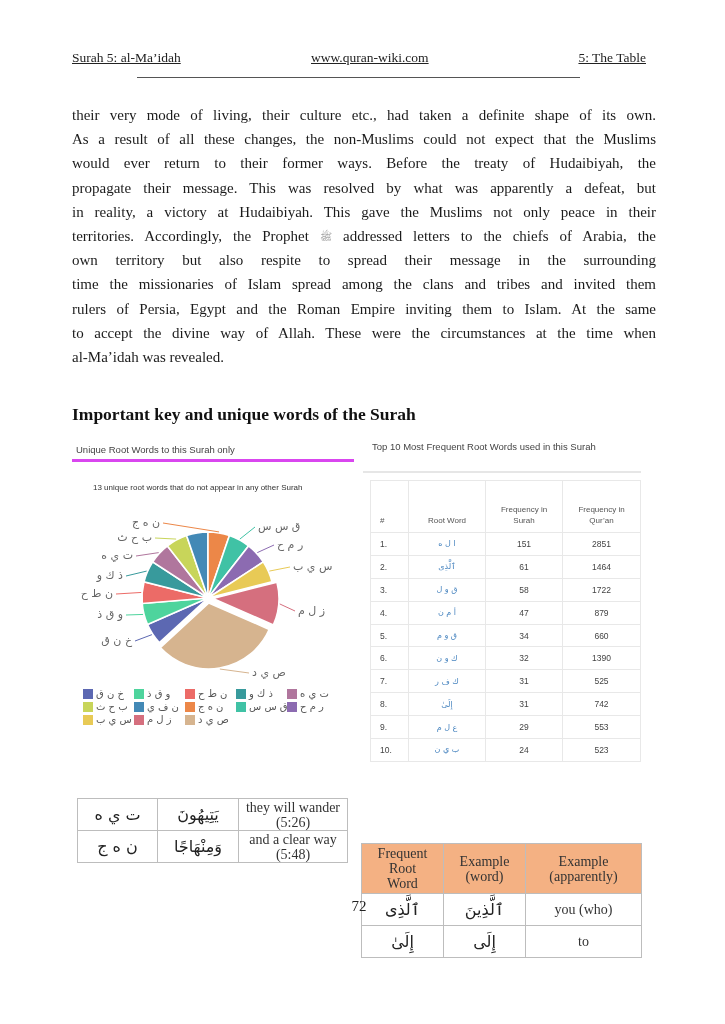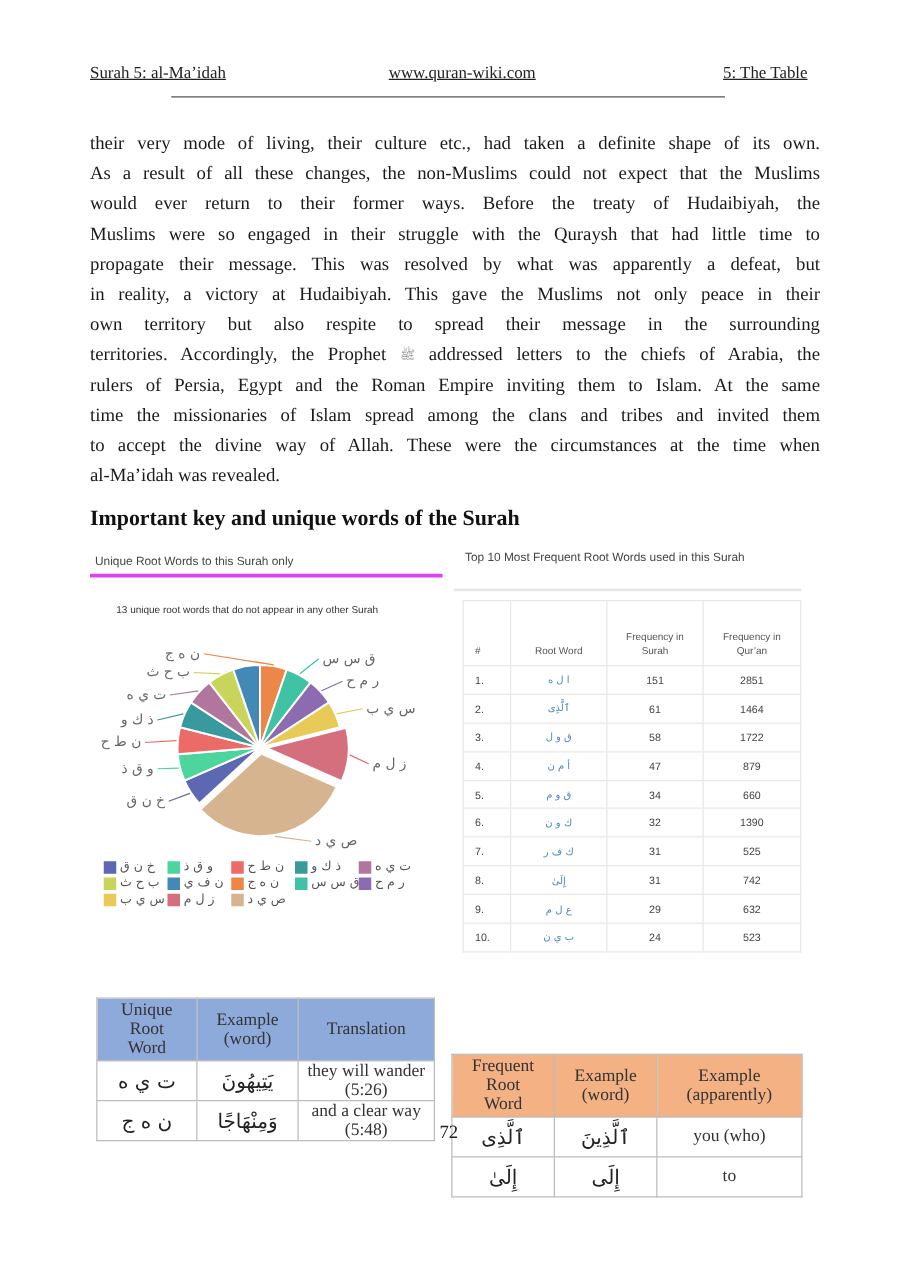--- a/index.html
+++ b/index.html
@@ -63,27 +63,26 @@
 
   <div class="hdr hdr-left">Surah 5: al-Ma’idah</div>
   <div class="hdr hdr-center">www.quran-wiki.com</div>
   <div class="hdr hdr-right">5: The Table</div>
   <div class="hdr-rule"></div>
 
   <div class="body-text">
     <div class="line">their very mode of living, their culture etc., had taken a definite shape of its own.</div>
     <div class="line">As a result of all these changes, the non-Muslims could not expect that the Muslims</div>
     <div class="line">would ever return to their former ways. Before the treaty of Hudaibiyah, the</div>
-    <div class="line">Muslims were so engaged in their struggle with the Quraysh that had little time to</div>
     <div class="line">propagate their message. This was resolved by what was apparently a defeat, but</div>
     <div class="line">in reality, a victory at Hudaibiyah. This gave the Muslims not only peace in their</div>
+    <div class="line"><span>territories. Accordingly, the Prophet</span> <span class="honorific">ﷺ</span> <span>addressed letters to the chiefs of Arabia, the</span></div>
     <div class="line">own territory but also respite to spread their message in the surrounding</div>
-    <div class="line"><span>territories. Accordingly, the Prophet</span> <span class="honorific">ﷺ</span> <span>addressed letters to the chiefs of Arabia, the</span></div>
+    <div class="line">time the missionaries of Islam spread among the clans and tribes and invited them</div>
     <div class="line">rulers of Persia, Egypt and the Roman Empire inviting them to Islam. At the same</div>
-    <div class="line">time the missionaries of Islam spread among the clans and tribes and invited them</div>
     <div class="line">to accept the divine way of Allah. These were the circumstances at the time when</div>
     <div class="line last">al-Ma’idah was revealed.</div>
   </div>
 
   <div class="section-heading">Important key and unique words of the Surah</div>
 
   <div class="lp-title">Unique Root Words to this Surah only</div>
   <div class="lp-sub">13 unique root words that do not appear in any other Surah</div>
   <svg id="pie-svg" xmlns="http://www.w3.org/2000/svg">
       <g>
@@ -246,43 +245,38 @@
       <tr>
           <td class="num">8.</td>
           <td class="root">إِلَىٰ</td>
           <td>31</td>
           <td>742</td>
         </tr>
       <tr>
           <td class="num">9.</td>
           <td class="root">ع ل م</td>
           <td>29</td>
-          <td>632</td>
+          <td>553</td>
         </tr>
       <tr>
           <td class="num">10.</td>
           <td class="root">ب ي ن</td>
           <td>24</td>
           <td>523</td>
         </tr>
     </tbody>
   </table>
 
   <table class="ex blue">
     <colgroup>
         <col style="width:80px">
         <col style="width:81px">
         <col style="width:109px">
       </colgroup>
     <tbody>
-        <tr>
-      <th style="background: rgb(142, 170, 219);"><span class="stack-head" style="width:52px">Unique Root Word</span></th>
-      <th style="background: rgb(142, 170, 219);"><span class="stack-head">Example (word)</span></th>
-      <th style="background: rgb(142, 170, 219);">Translation</th>
-    </tr>
     <tr>
       <td class="ar">ت ي ه</td>
       <td class="ar">يَتِيهُونَ</td>
       <td>they will wander (5:26)</td>
     </tr>
     <tr>
       <td class="ar">ن ه ج</td>
       <td class="ar">وَمِنْهَاجًا</td>
       <td>and a clear way (5:48)</td>
     </tr>

